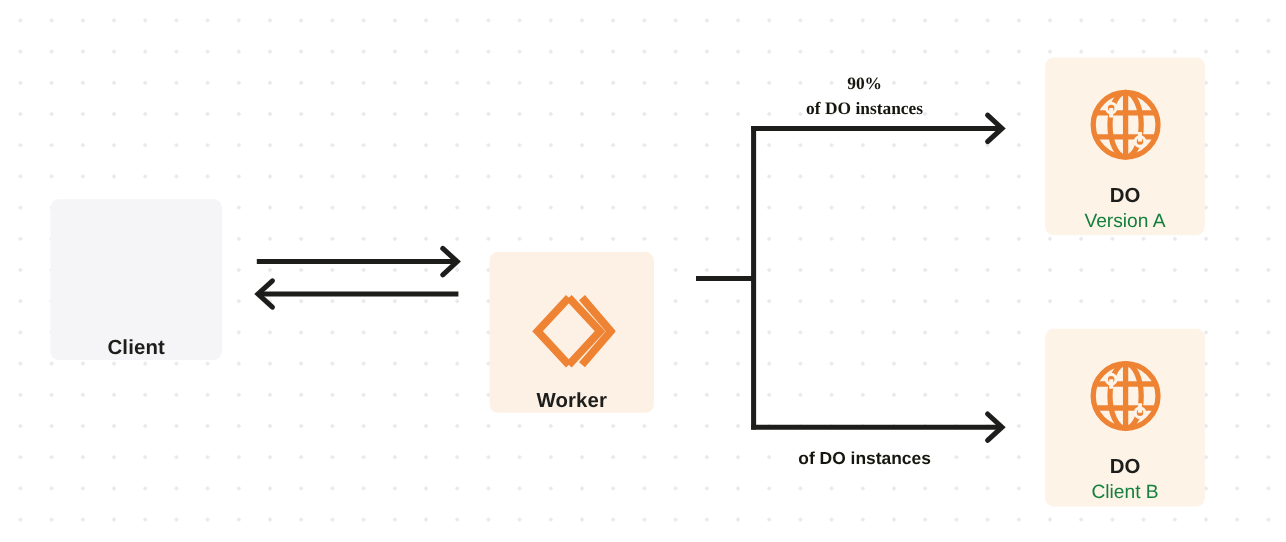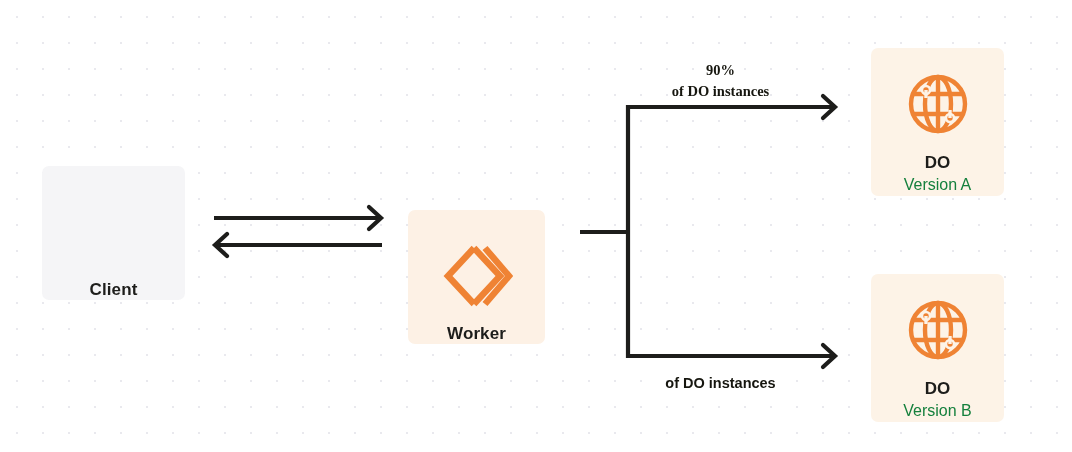--- a/index.html
+++ b/index.html
@@ -207,21 +207,21 @@
         <line x1="31" y1="4" x2="31" y2="58" stroke="#ef8334" stroke-width="4.4"></line>
         <line x1="6" y1="21" x2="56" y2="21" stroke="#ef8334" stroke-width="4.4"></line>
         <line x1="6" y1="41" x2="56" y2="41" stroke="#ef8334" stroke-width="4.4"></line>
         <circle cx="19" cy="17" r="4" fill="#ef8334" stroke="#fdf3e7" stroke-width="2.6"></circle>
         <line x1="19" y1="17" x2="19" y2="25" stroke="#fdf3e7" stroke-width="3.4"></line>
         <circle cx="43" cy="45" r="4" fill="#ef8334" stroke="#fdf3e7" stroke-width="2.6"></circle>
         <line x1="43" y1="45" x2="43" y2="37" stroke="#fdf3e7" stroke-width="3.4"></line>
       </svg>
     </span>
     <span class="node-label-sm">DO</span>
-    <span class="node-sublabel">Version B</span>
+    <span class="node-sublabel">Client B</span>
   </div>
 
   <div class="flow-label flow-label-top">
     <span class="flow-pct">90%</span>
     <span class="flow-desc">of DO instances</span>
   </div>
 
   <div class="flow-label flow-label-bottom">
     <span class="flow-desc">of DO instances</span>
   </div>

